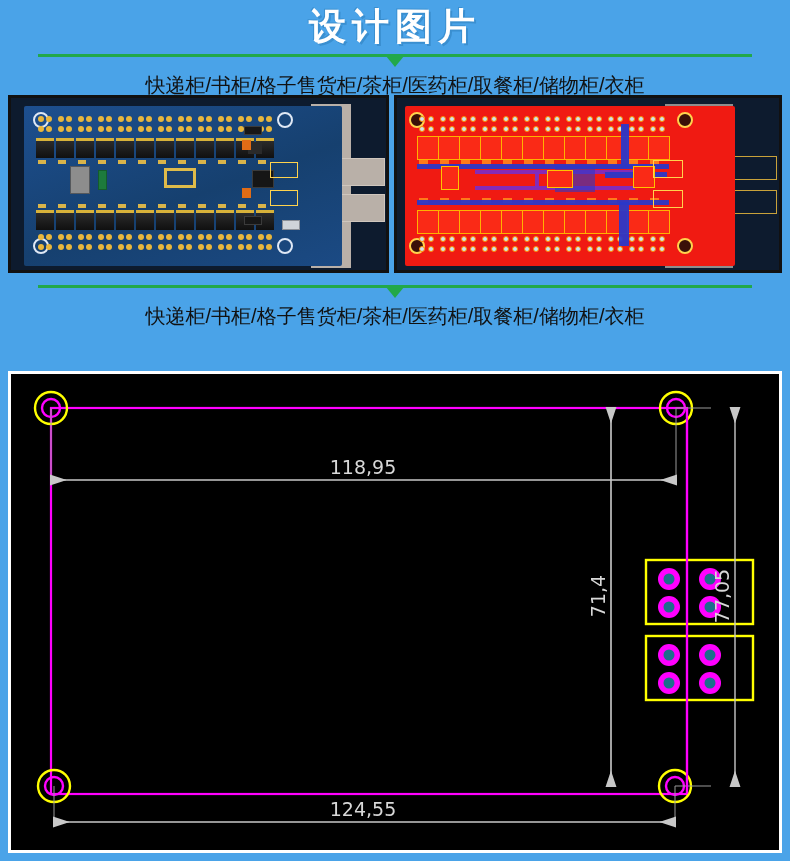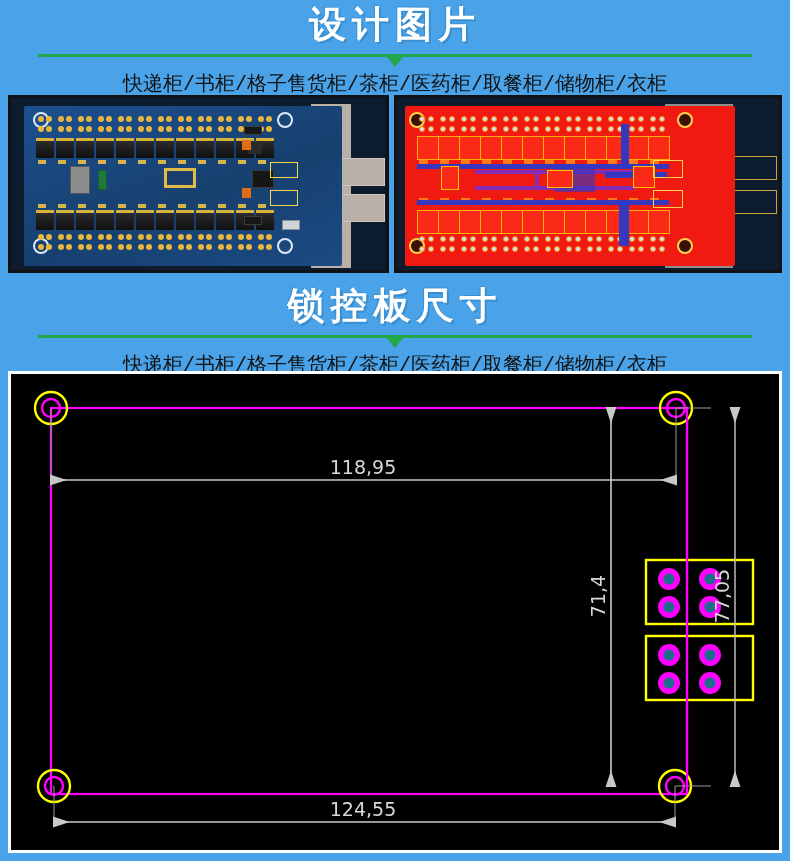--- a/index.html
+++ b/index.html
@@ -66,21 +66,21 @@
   .xtal{ position:absolute; border:3px solid #e0bb4a; background:#1b3f6d; }
   .blk{ position:absolute; background:#2a2a2a; }
   .hdr2{ position:absolute; border:1px solid #ffd34d; }
 
   
   .cad-wrap{ position:absolute; left:8px; top:371px; width:774px; height:482px;
              background:#000; border:3px solid #ffffff; }
   .cad{ position:absolute; inset:0; }
   .cad svg{ display:block; }
 
-  .capt{ font-family:Liberation Mono, monospace; }
+  .capt{ font-family:Liberation Sans, sans-serif; }
 </style>
 </head>
 <body>
 
 <div class="page">
 
   <div class="section-head sec1">
     <div class="sec-title capt">设计图片</div>
     <div class="sec-rule-wrap">
       <div class="sec-rule"></div>
@@ -447,21 +447,20 @@
         <div class="ic-r" style="left:36px;top:60px;width:18px;height:24px;"></div>
         <div class="ic-r" style="left:142px;top:64px;width:26px;height:18px;"></div>
         <div class="ic-r" style="left:228px;top:60px;width:22px;height:22px;"></div>
         <div class="hdr2" style="left:248px;top:54px;width:30px;height:18px;"></div>
         <div class="hdr2" style="left:248px;top:84px;width:30px;height:18px;"></div>
       </div>
     </div>
   </div>
 
   <div class="section-head sec2">
-    <div class="sec-title capt">锁控板尺寸</div>
     <div class="sec-rule-wrap">
       <div class="sec-rule"></div>
       <div class="sec-caret"></div>
     </div>
     <div class="sec-sub capt">快递柜/书柜/格子售货柜/茶柜/医药柜/取餐柜/储物柜/衣柜</div>
   </div>
 
   <div class="cad-wrap">
     <div class="cad">
       <svg width="768" height="476" viewBox="0 0 768 476">

